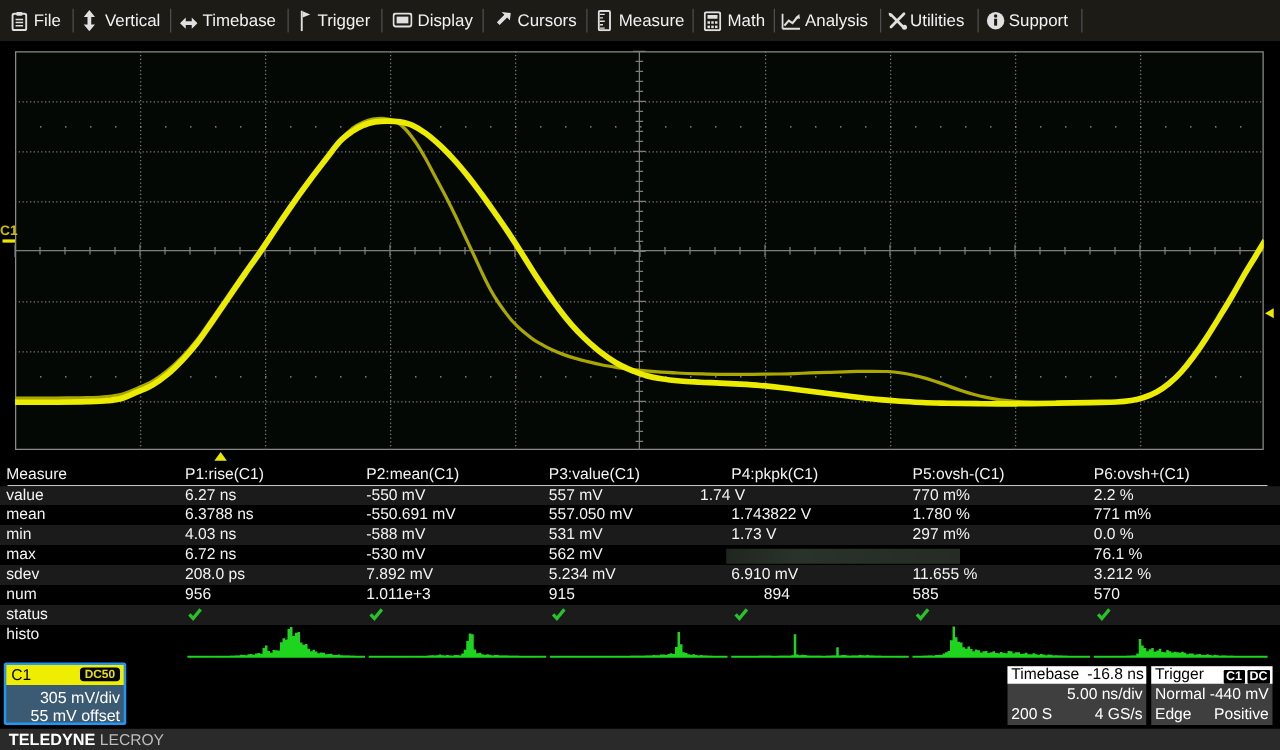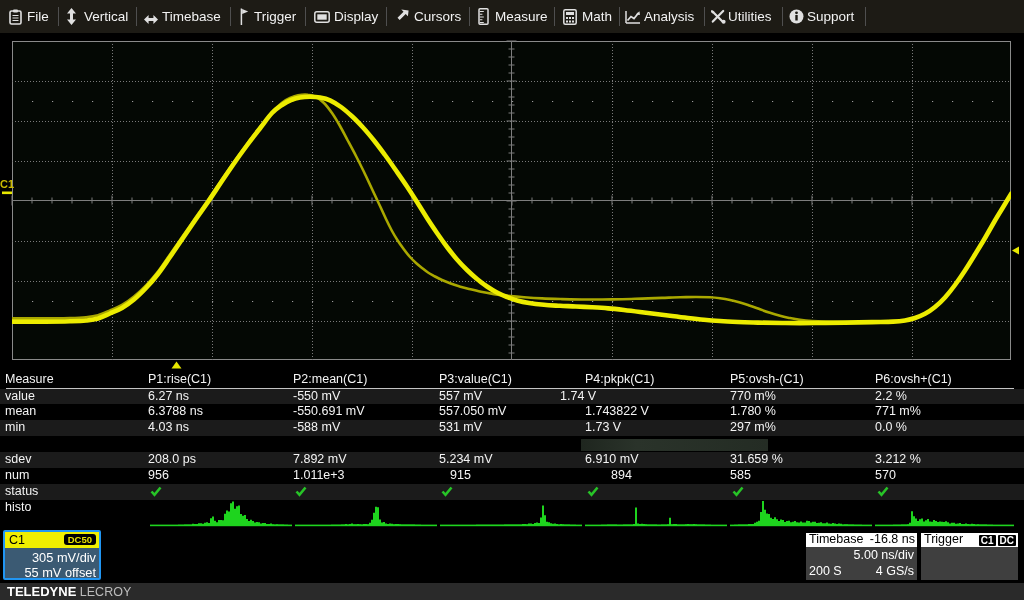--- a/index.html
+++ b/index.html
@@ -183,34 +183,41 @@
     </div>
     <div class="trow" style="top:49.3px;height:15.9px;line-height:15.9px;background:#1b1b1b;">
       <span class="tc" style="left:5px">min</span>
       <span class="tc" style="left:148px">4.03 ns</span>
       <span class="tc" style="left:293px">-588 mV</span>
       <span class="tc" style="left:439px">531 mV</span>
       <span class="tc" style="left:585px">1.73 V</span>
       <span class="tc" style="left:730px">297 m%</span>
       <span class="tc" style="left:875px">0.0 %</span>
     </div>
+    <div class="trow" style="top:65.2px;height:15.9px;line-height:15.9px;">
+      <span class="tc" style="left:5px">max</span>
+      <span class="tc" style="left:148px">6.72 ns</span>
+      <span class="tc" style="left:293px">-530 mV</span>
+      <span class="tc" style="left:439px">562 mV</span>
+      <span class="tc" style="left:875px">76.1 %</span>
+    </div>
     <div class="trow" style="top:81.10000000000001px;height:15.9px;line-height:15.9px;background:#1b1b1b;">
       <span class="tc" style="left:5px">sdev</span>
       <span class="tc" style="left:148px">208.0 ps</span>
       <span class="tc" style="left:293px">7.892 mV</span>
       <span class="tc" style="left:439px">5.234 mV</span>
       <span class="tc" style="left:585px">6.910 mV</span>
-      <span class="tc" style="left:730px">31.659 %</span>
+      <span class="tc" style="left:730px">11.655 %</span>
       <span class="tc" style="left:875px">3.212 %</span>
     </div>
     <div class="trow" style="top:97.00000000000001px;height:15.9px;line-height:15.9px;">
       <span class="tc" style="left:5px">num</span>
       <span class="tc" style="left:148px">956</span>
       <span class="tc" style="left:293px">1.011e+3</span>
-      <span class="tc" style="left:450px">915</span>
+      <span class="tc" style="left:439px">915</span>
       <span class="tc" style="left:611px">894</span>
       <span class="tc" style="left:730px">585</span>
       <span class="tc" style="left:875px">570</span>
     </div>
     <div style="position:absolute;left:581px;top:68px;width:187px;height:11.5px;background:linear-gradient(90deg,#1f261f,#2a332a 30%,#242c24)"></div>
     <div class="trow" style="top:128.8px;height:28px;line-height:15.9px">
       <span class="tc" style="left:5px">histo</span>
     </div>
     <div class="trow" style="top:112.9px;height:15.9px;line-height:15.9px;background:#1b1b1b">
       <span class="tc" style="left:5px">status</span>
@@ -267,14 +274,24 @@
         <span>5.00 ns/div</span>
       </div>
   <div class="dline">
         <span>200 S</span>
         <span>4 GS/s</span>
       </div>
  </div>
 </div>
 <div class="dbox" style="left:921px;width:97px">
  <div class="dhdr"><span>Trigger</span><span style="float:right;margin-top:1px"><span class="badge">C1</span><span class="badge" style="margin-left:2px">DC</span></span></div>
+ <div class="dbody">
+  <div class="dline">
+        <span>Normal</span>
+        <span>-440 mV</span>
+      </div>
+  <div class="dline">
+        <span>Edge</span>
+        <span>Positive</span>
+      </div>
+ </div>
 </div>
 <div id="logo"><b>TELEDYNE</b><span>&nbsp;LECROY</span></div>
 
 </body></html>

